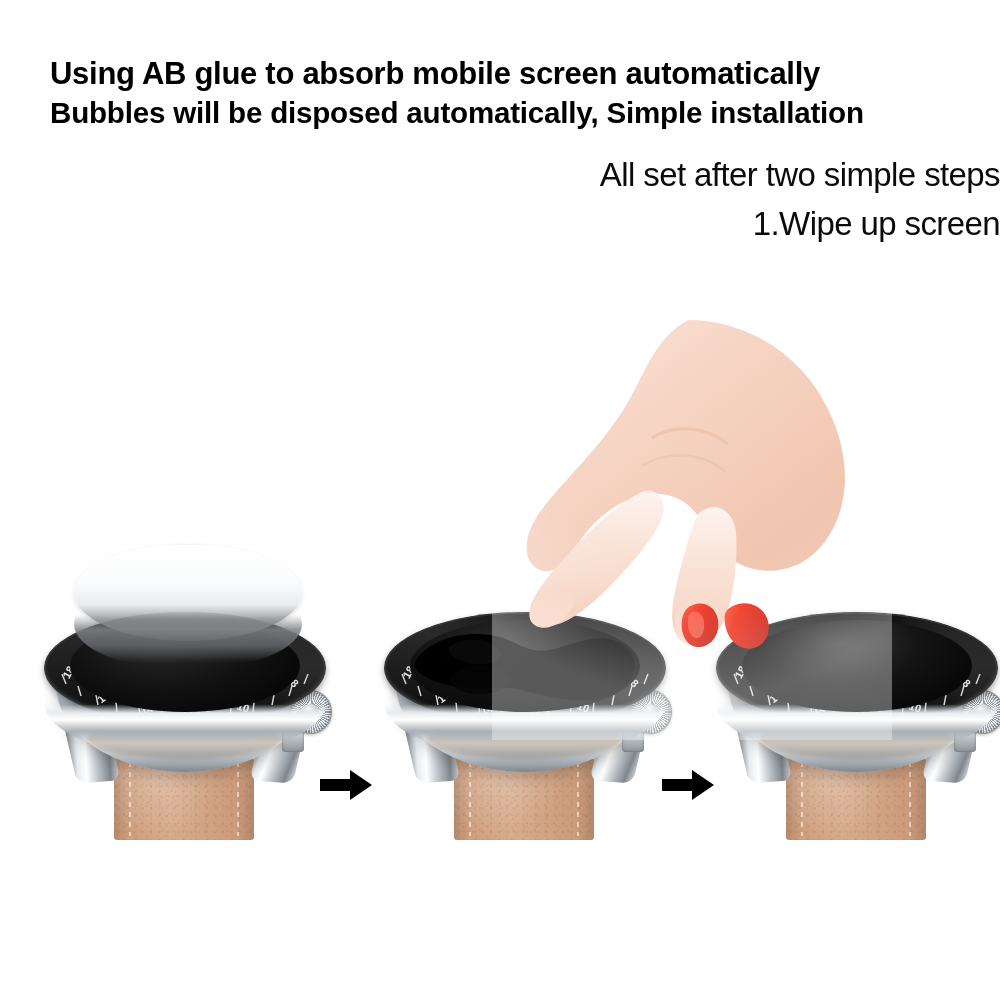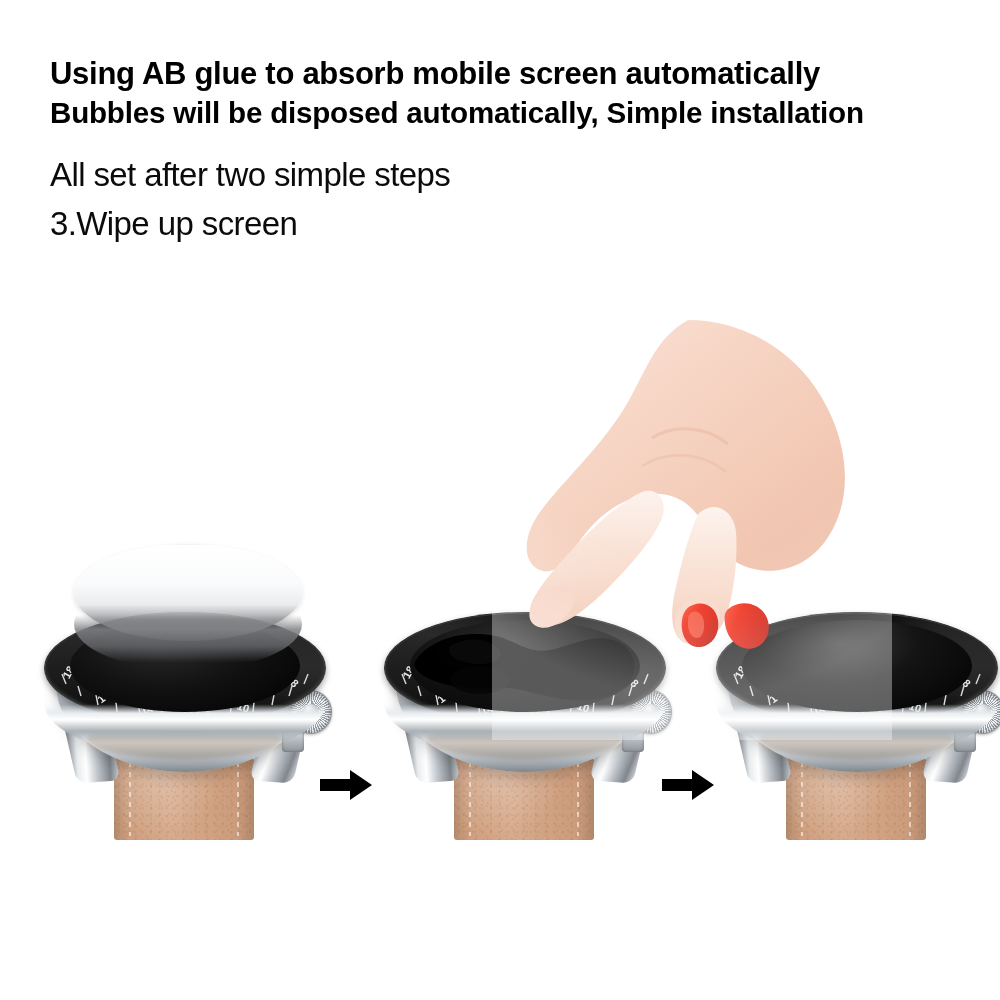--- a/index.html
+++ b/index.html
@@ -49,20 +49,21 @@
     margin-top: 18px;
   }
   .sub-line {
     font-family: "Liberation Sans", sans-serif;
     font-weight: normal;
     font-size: 33px;
     line-height: 49px;
     letter-spacing: -0.6px;
     color: #0b0b0b;
     white-space: nowrap;
+    text-align: right;
   }
 
   
   .scene {
     position: absolute;
     left: 0;
     top: 520px;
     width: 1000px;
     height: 340px;
   }
@@ -325,21 +326,21 @@
 </head>
 <body>
 
 <div class="page">
 
   <div class="text-block">
     <div class="headline">Using AB glue to absorb mobile screen automatically</div>
     <div class="headline second">Bubbles will be disposed automatically, Simple installation</div>
     <div class="sub-lines">
       <div class="sub-line">All set after two simple steps</div>
-      <div class="sub-line">3.Wipe up screen</div>
+      <div class="sub-line">1.Wipe up screen</div>
     </div>
   </div>
 
   <div class="scene">
 
     <div class="watch w1">
       <div class="strap">
           <div class="strap-grain"></div>
         </div>
       <div class="lug left"></div>

